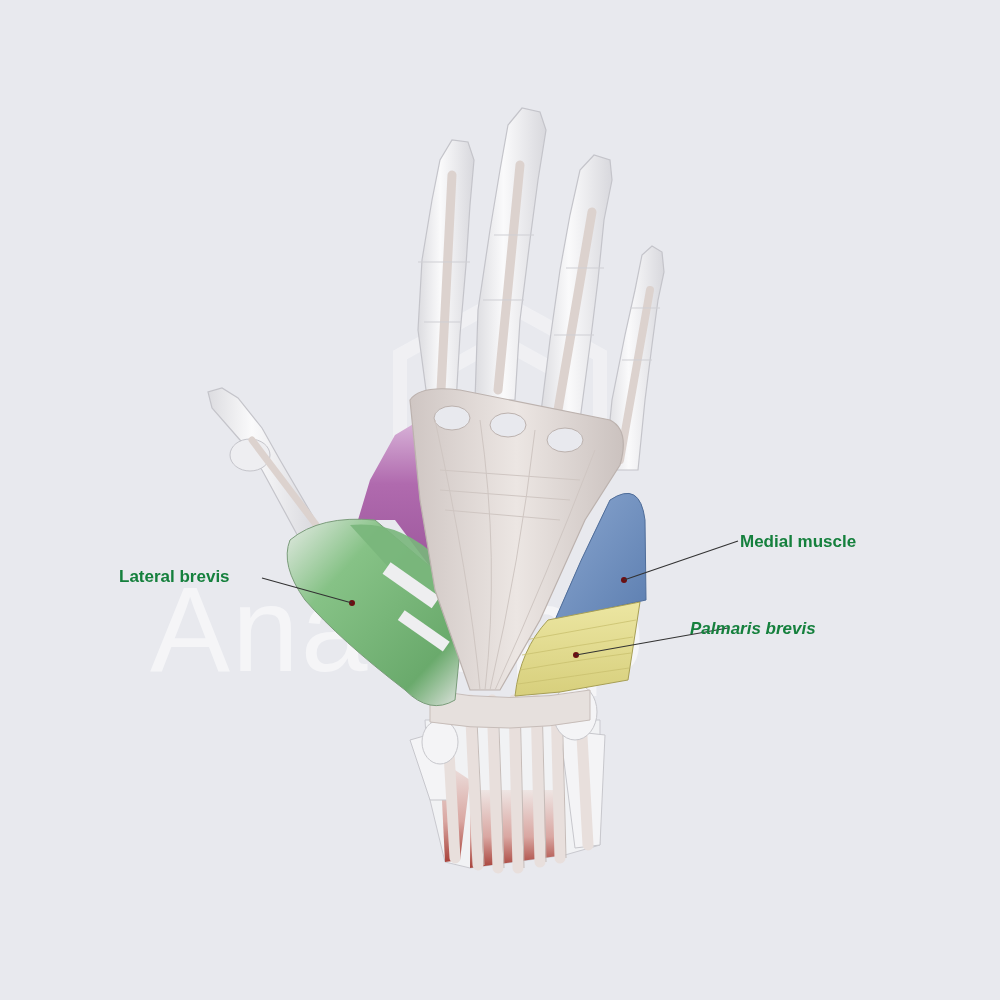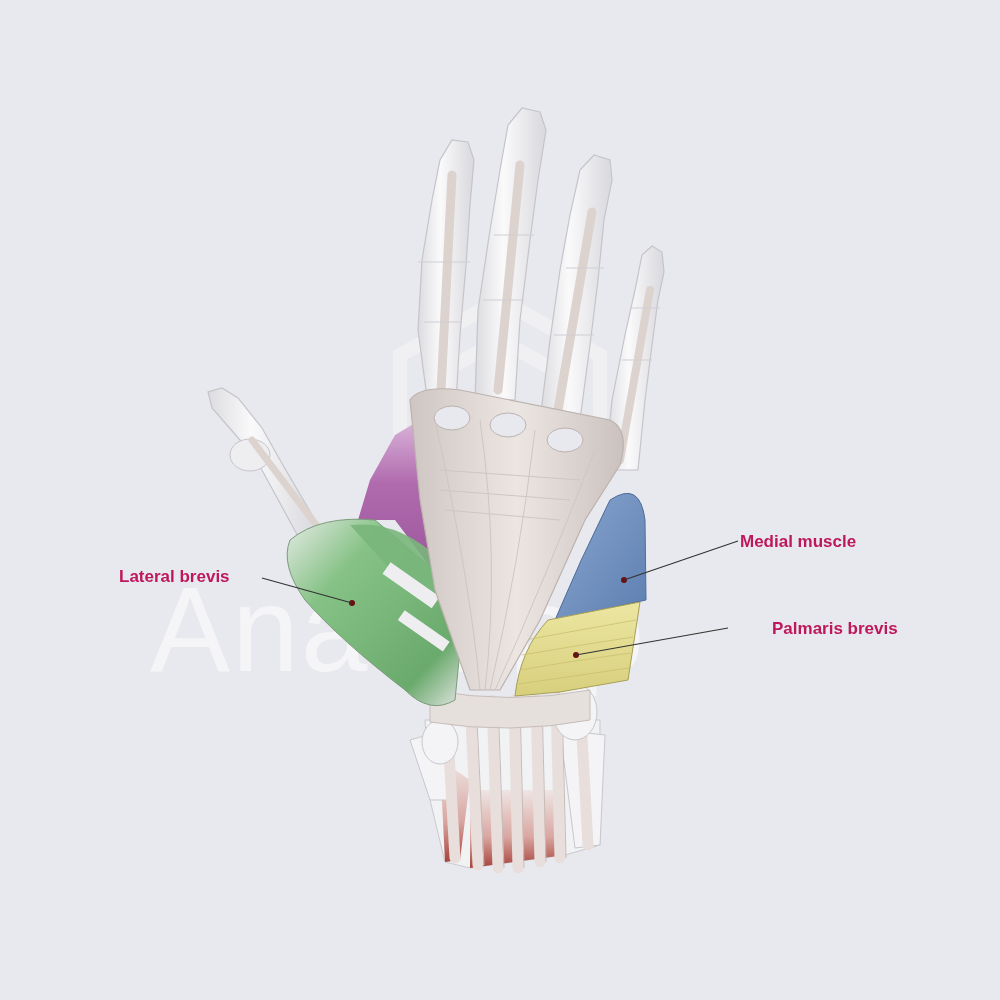--- a/index.html
+++ b/index.html
@@ -31,28 +31,28 @@
     svg.illustration {
       position: absolute;
       left: 0;
       top: 0;
       z-index: 1;
     }
     .label {
       position: absolute;
       font-size: 17px;
       font-weight: 700;
-      color: #be185d;
+      color: #15803d;
       white-space: nowrap;
       z-index: 3;
       line-height: 20px;
     }
     #label-lateral { left: 119px; top: 567px; }
     #label-medial { left: 740px; top: 532px; }
-    #label-palmaris { left: 772px; top: 619px; }
+    #label-palmaris { left: 690px; top: 619px; font-style: italic; }
     svg.leaders {
       position: absolute;
       left: 0; top: 0;
       z-index: 2;
       pointer-events: none;
     }
   </style>
 </head>
 <body>
 

